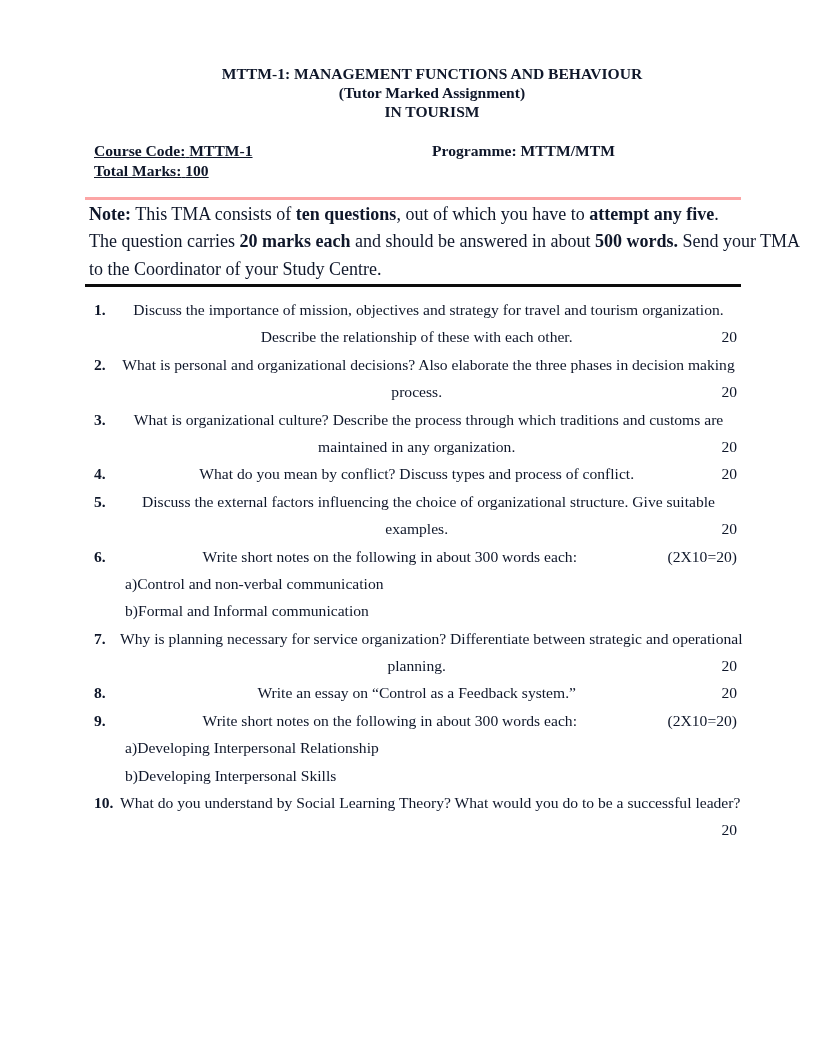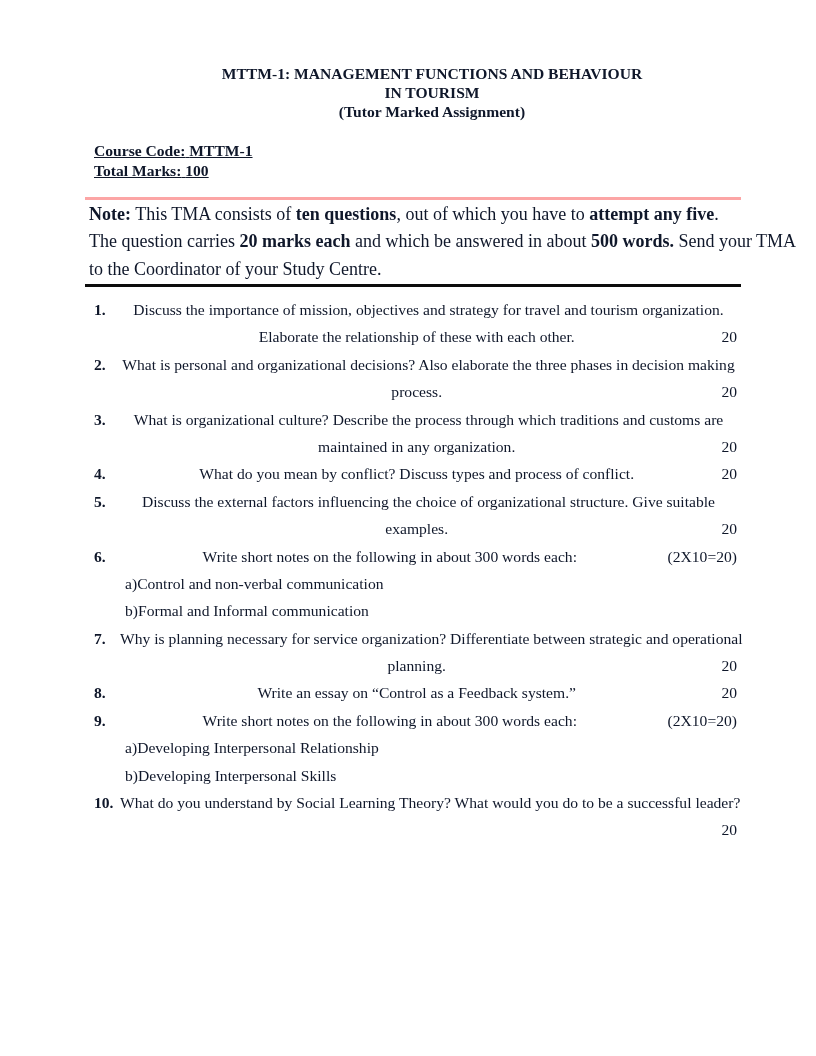--- a/index.html
+++ b/index.html
@@ -64,47 +64,48 @@
   .qmarks { flex: none; margin-left: auto; padding-left: 8px; text-align: center; }
   .qsub { padding-left: 31px; }
 </style>
 </head>
 <body>
 
 <div class="page">
 
   <div class="title-block">
     <div>MTTM-1: MANAGEMENT FUNCTIONS AND BEHAVIOUR</div>
+    <div>(Tutor Marked Assignment)</div>
     <div>IN TOURISM</div>
-    <div>(Tutor Marked Assignment)</div>
   </div>
 
   <div class="meta-block">
     <div class="meta-col-left">
       <div><span>Course Code:</span> <span>MTTM-1</span></div>
       <div><span>Total Marks:</span> <span>100</span></div>
     </div>
     <div class="meta-col-right">
+      <div><span>Programme:</span> <span>MTTM/MTM</span></div>
     </div>
   </div>
 
   <div class="note-box">
       <div class="note-line"><b>Note:</b><span> This TMA consists of </span><b>ten questions</b><span>, out of which you have to </span><b>attempt any five</b><span>.</span></div>
-      <div class="note-line"><span>The question carries </span><b>20 marks each</b><span> and which be answered in about </span><b>500 words.</b><span> Send your TMA</span></div>
+      <div class="note-line"><span>The question carries </span><b>20 marks each</b><span> and should be answered in about </span><b>500 words.</b><span> Send your TMA</span></div>
       <div class="note-line"><span>to the Coordinator of your Study Centre.</span></div>
     </div>
 
   <div class="questions">
       <div class="qline">
         <span class="qnum">1.</span>
         <span class="qtext">Discuss the importance of mission, objectives and strategy for travel and tourism organization.</span>
       </div>
       <div class="qline">
         <span class="qnum"></span>
-        <span class="qtext">Elaborate the relationship of these with each other.</span>
+        <span class="qtext">Describe the relationship of these with each other.</span>
         <span class="qmarks">20</span>
       </div>
       <div class="qline">
         <span class="qnum">2.</span>
         <span class="qtext">What is personal and organizational decisions? Also elaborate the three phases in decision making</span>
       </div>
       <div class="qline">
         <span class="qnum"></span>
         <span class="qtext">process.</span>
         <span class="qmarks">20</span>

